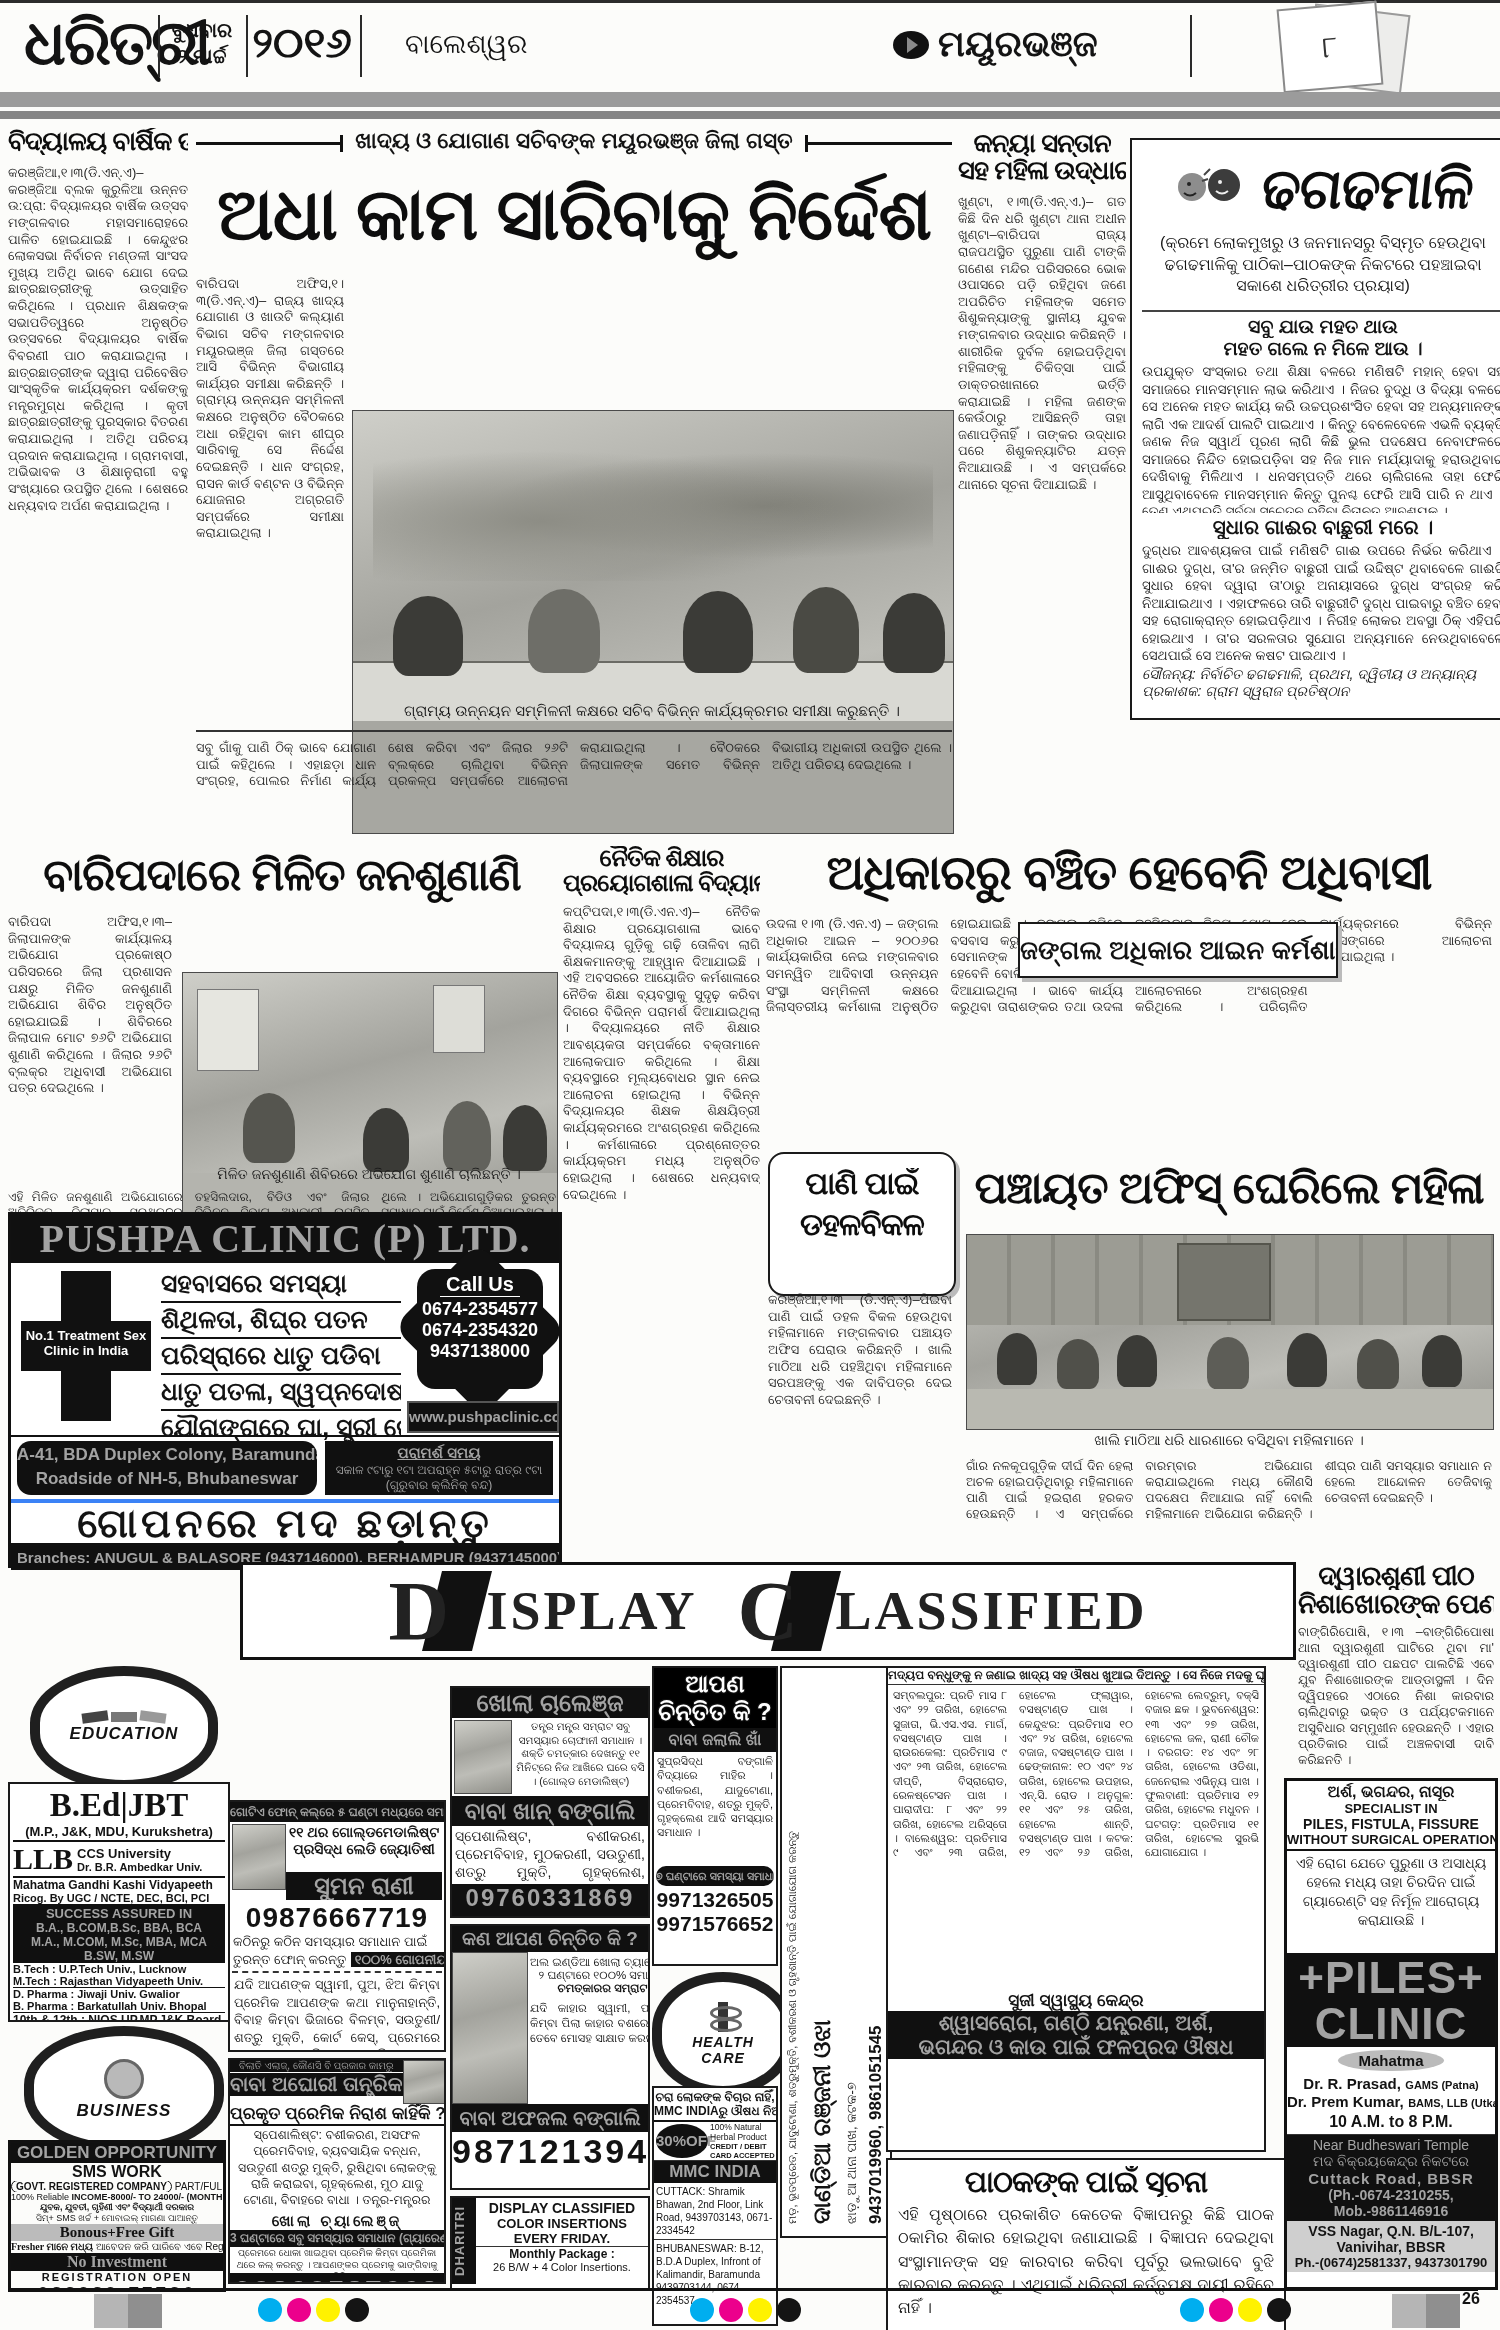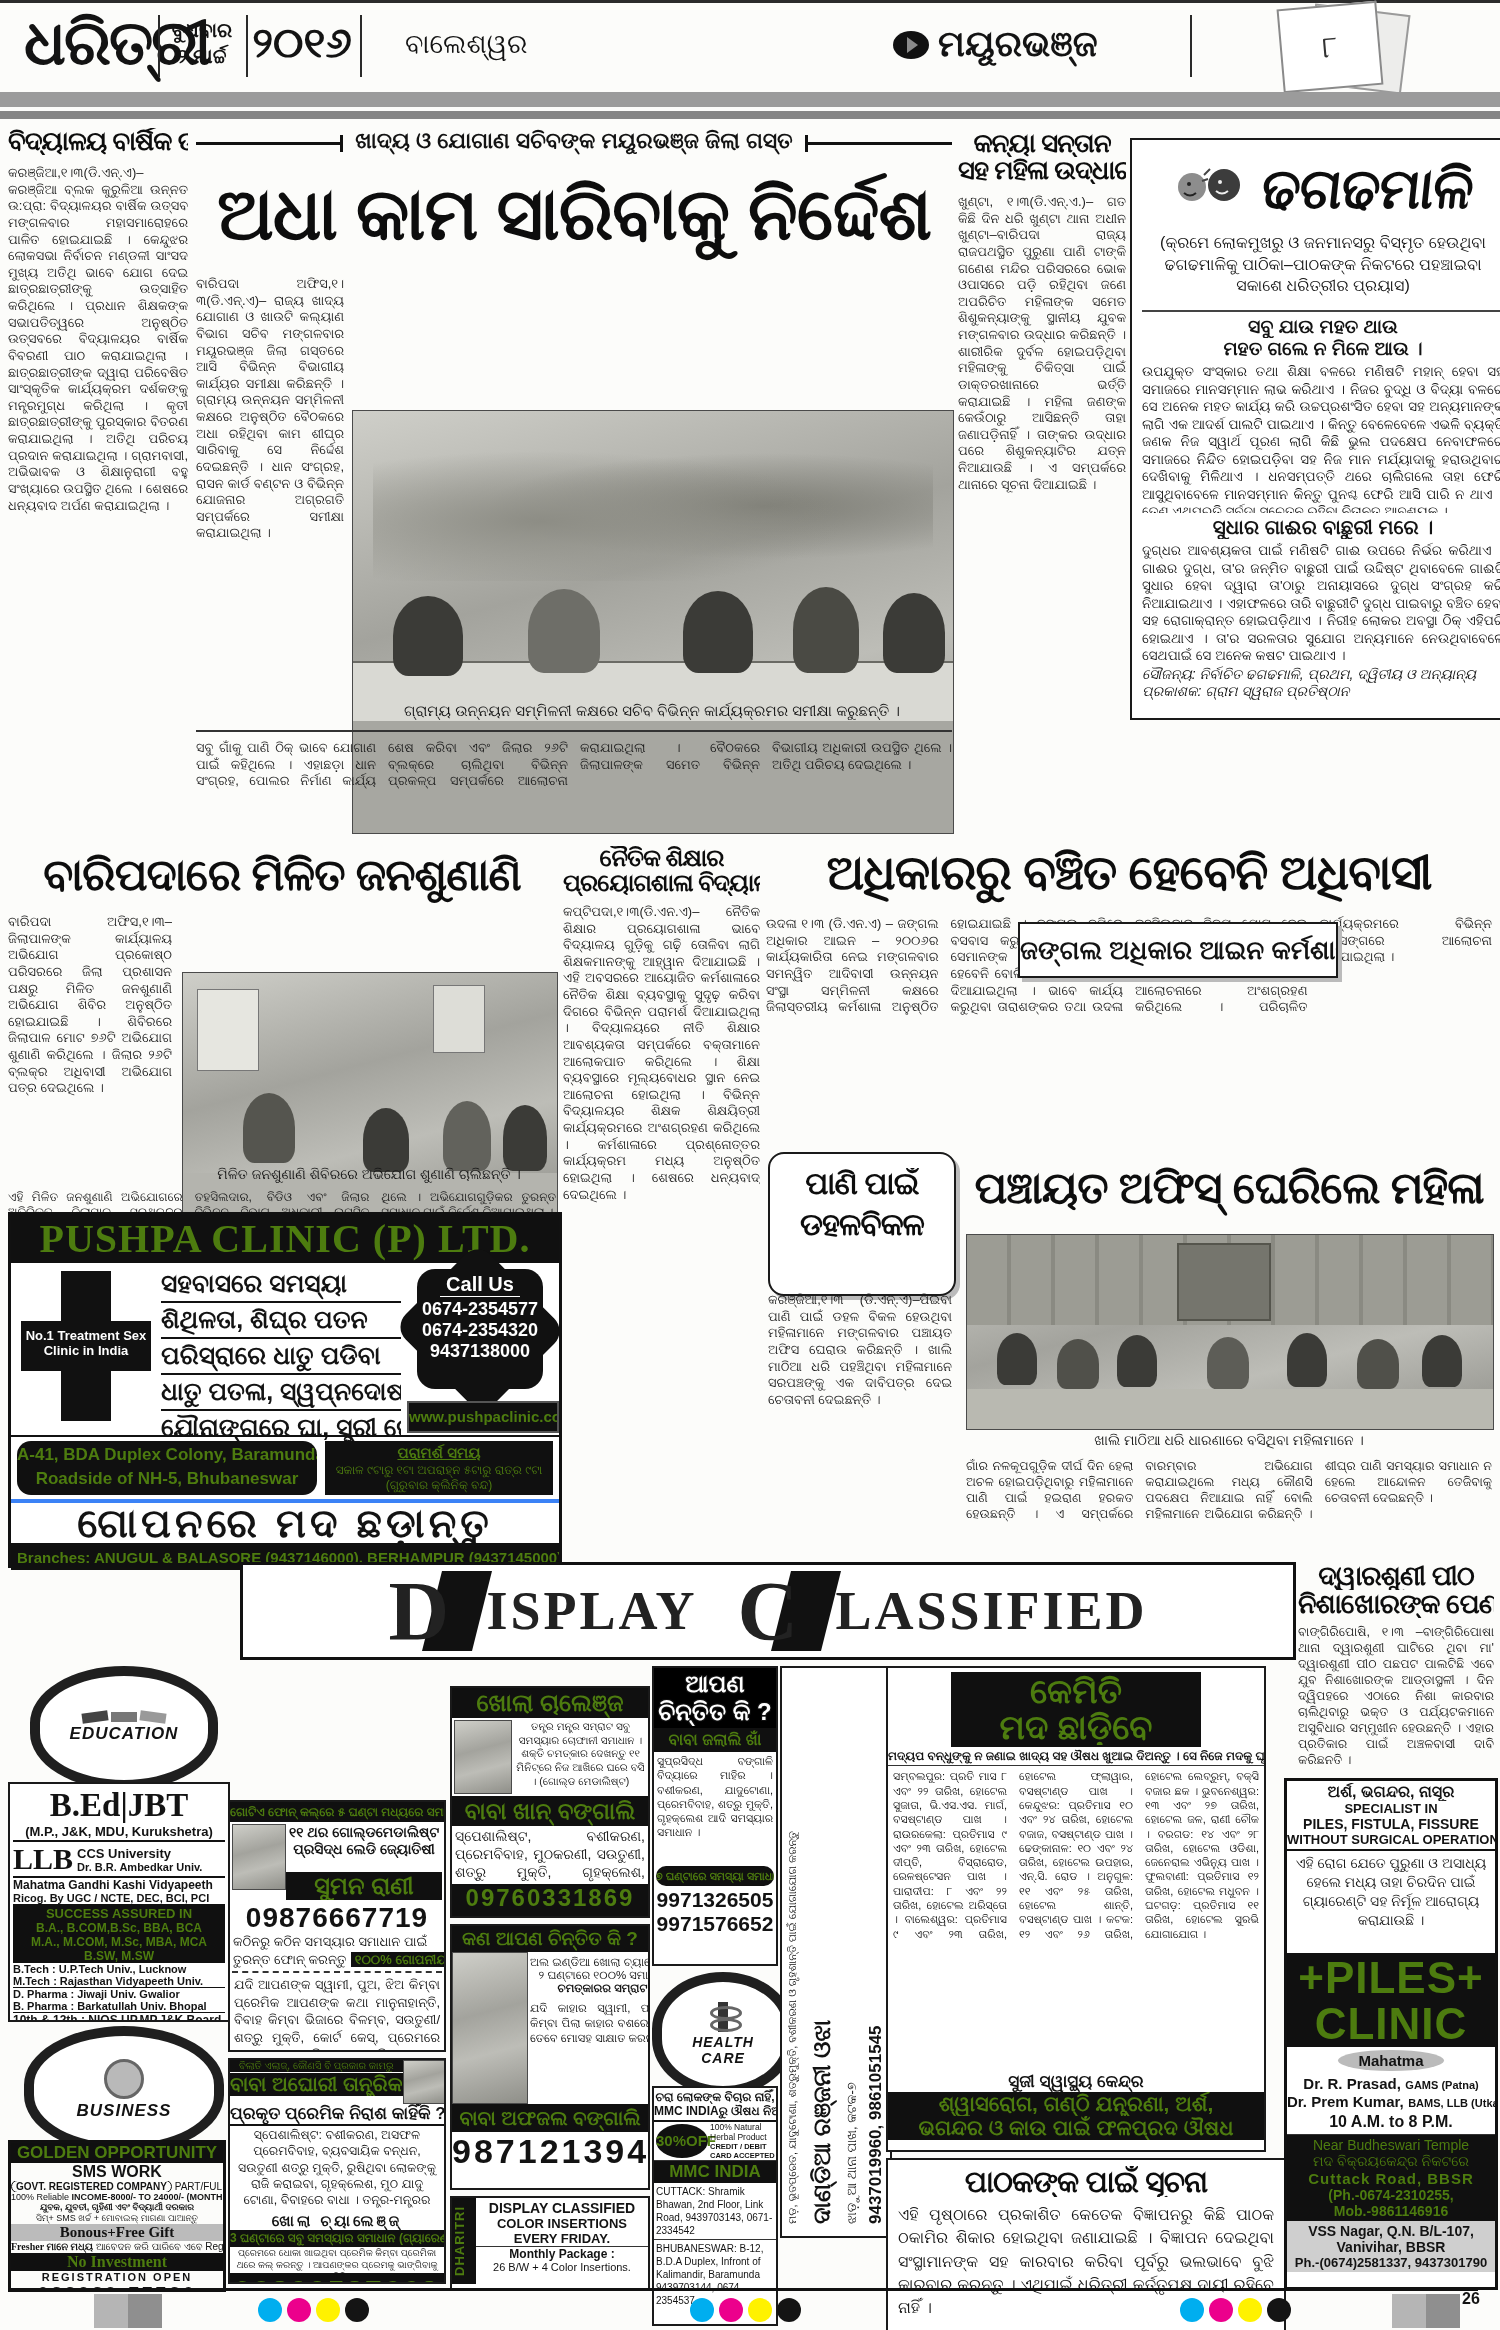--- a/index.html
+++ b/index.html
@@ -6,21 +6,21 @@
   #page{position:relative;width:1500px;height:2330px;margin:0 auto;background:#fcfcfa;
         font-family:"Liberation Sans",sans-serif;color:#131313;overflow:hidden;}
   .abs{position:absolute;}
   .b{font-weight:bold;}
   .c{text-align:center;}
   .i{font-style:italic;}
   .j{text-align:justify;}
   .bt{font-size:13px;line-height:1.28;text-align:justify;overflow:hidden;color:#1c1c1c;}
   .hd{font-weight:bold;line-height:1.04;letter-spacing:-1px;color:#0d0d0d;}
   .nw{white-space:nowrap;overflow:hidden;}
-  .wb{background:#101010;color:#4d7c0f;}
+  .wb{background:#101010;color:#a3a3a3;}
   .bx{border:2px solid #1a1a1a;background:#fff;}
   .vsep{position:absolute;width:2px;background:#2a2a2a;}
   .photo{background:linear-gradient(165deg,#cfcfc9 0%,#a3a39d 40%,#bdbdb7 65%,#8f8f89 100%);
          border:1px solid #4a4a4a;overflow:hidden;position:relative;}
   .fig{position:absolute;background:#3b3b37;border-radius:50% 50% 22% 22%;}
   .cap{font-size:15px;text-align:center;overflow:hidden;white-space:nowrap;}
   .cols3{column-count:3;column-gap:12px;}
   .cols4{column-count:4;column-gap:12px;}
   .krule{flex:1;height:3px;background:#111;position:relative;align-self:center;}
   .krule.l::after{content:"";position:absolute;right:0;top:-7px;width:3px;height:17px;background:#111;}
@@ -419,24 +419,20 @@
   </div>
 
   <div class="abs bx" style="left:780px;top:1666px;width:100px;height:560px;display:flex;justify-content:space-between;padding:4px;overflow:hidden">
     <div class="vtext" style="font-size:11px;height:552px;width:16px">ମଡ଼, ଭୂତପ୍ରେତ, ଯାଦୁଟୋଣା, ଶତ୍ରୁମୁକ୍ତି, ବଶୀକରଣ ଓ ଗୃହଶାନ୍ତି ପାଇଁ ଯୋଗାଯୋଗ କରନ୍ତୁ</div>
     <div class="vtext b" style="font-size:24px;height:552px;width:30px">ଦାଣ୍ଡିଆ ରଞ୍ଜନୀ ଓଝା</div>
     <div class="vtext" style="font-size:13px;height:552px;width:16px">ଝାଡ଼ୁଆ ଥାନା ପାଖ, କଟକ-୭</div>
     <div class="vtext b" style="font-size:17px;height:552px;width:20px">9437019960, 9861051545</div>
   </div>
 
   <div class="abs bx" style="left:886px;top:1666px;width:376px;height:482px;overflow:hidden">
-    <div class="wb c" style="width:250px;margin:4px auto 2px auto;padding:2px 0">
-      <div class="b nw" style="font-size:34px;line-height:1.05">କେମିତି</div>
-      <div class="b nw" style="font-size:34px;line-height:1.05">ମଦ ଛାଡ଼ିବେ</div>
-    </div>
     <div class="c b nw" style="font-size:12px;border-bottom:1px solid #333;padding-bottom:2px">ମଦ୍ୟପ ବନ୍ଧୁଙ୍କୁ ନ ଜଣାଇ ଖାଦ୍ୟ ସହ ଔଷଧ ଖୁଆଇ ଦିଅନ୍ତୁ । ସେ ନିଜେ ମଦକୁ ଘୃଣା କରିବେ ।</div>
     <div class="cols3 j" style="font-size:11px;line-height:1.3;height:300px;overflow:hidden;padding:3px 5px">ସମ୍ବଲପୁର: ପ୍ରତି ମାସ ୮ ଏବଂ ୨୨ ତାରିଖ, ହୋଟେଲ ସୁଜାତା, ଭି.ଏସ.ଏସ. ମାର୍ଗ, ବସଷ୍ଟାଣ୍ଡ ପାଖ । ରାଉରକେଲା: ପ୍ରତିମାସ ୯ ଏବଂ ୨୩ ତାରିଖ, ହୋଟେଲ ଦୀପ୍ତି, ବିସ୍ରାରୋଡ, ରେଳଷ୍ଟେସନ ପାଖ । ପାରାଦୀପ: ୮ ଏବଂ ୨୨ ତାରିଖ, ହୋଟେଲ ଅରିସ୍ତୋ । ବାଲେଶ୍ୱର: ପ୍ରତିମାସ ୯ ଏବଂ ୨୩ ତାରିଖ, ହୋଟେଲ ଫ୍ଲାୱାର, ବସଷ୍ଟାଣ୍ଡ ପାଖ । କେନ୍ଦୁଝର: ପ୍ରତିମାସ ୧୦ ଏବଂ ୨୪ ତାରିଖ, ହୋଟେଲ ବଜାଜ, ବସଷ୍ଟାଣ୍ଡ ପାଖ । ଢେଙ୍କାନାଳ: ୧୦ ଏବଂ ୨୪ ତାରିଖ, ହୋଟେଲ ଉପହାର, ଏନ୍.ସି. ରୋଡ । ଅନୁଗୁଳ: ୧୧ ଏବଂ ୨୫ ତାରିଖ, ହୋଟେଲ ଶାନ୍ତି, ବସଷ୍ଟାଣ୍ଡ ପାଖ । କଟକ: ୧୨ ଏବଂ ୨୬ ତାରିଖ, ହୋଟେଲ ଲେବ୍ରୁମ୍, ବକ୍ସି ବଜାର ଛକ । ଭୁବନେଶ୍ୱର: ୧୩ ଏବଂ ୨୭ ତାରିଖ, ହୋଟେଲ ଜଳ, ରାଣୀ ଚୌକ । ବରଗଡ: ୧୪ ଏବଂ ୨୮ ତାରିଖ, ହୋଟେଲ ଓଡିଶା, ଜେନେରାଲ ଏଭିନ୍ୟୁ ପାଖ । ଫୁଲବାଣୀ: ପ୍ରତିମାସ ୧୨ ତାରିଖ, ହୋଟେଲ ମଧୁବନ । ଘଟଗଡ଼: ପ୍ରତିମାସ ୧୧ ତାରିଖ, ହୋଟେଲ ସୁରଭି ଯୋଗାଯୋଗ ।</div>
     <div class="c b nw" style="font-size:17px">ସୁଜୀ ସ୍ୱାସ୍ଥ୍ୟ କେନ୍ଦ୍ର</div>
     <div class="wb c">
       <div class="b nw" style="font-size:21px">ଶ୍ୱାସରୋଗ, ଗଣ୍ଠି ଯନ୍ତ୍ରଣା, ଅର୍ଶ,</div>
       <div class="b nw" style="font-size:21px">ଭଗନ୍ଦର ଓ କାଉ ପାଇଁ ଫଳପ୍ରଦ ଔଷଧ</div>
     </div>
   </div>
 
   <div class="abs bx" style="left:886px;top:2158px;width:376px;height:164px;padding:6px 10px;overflow:hidden">

